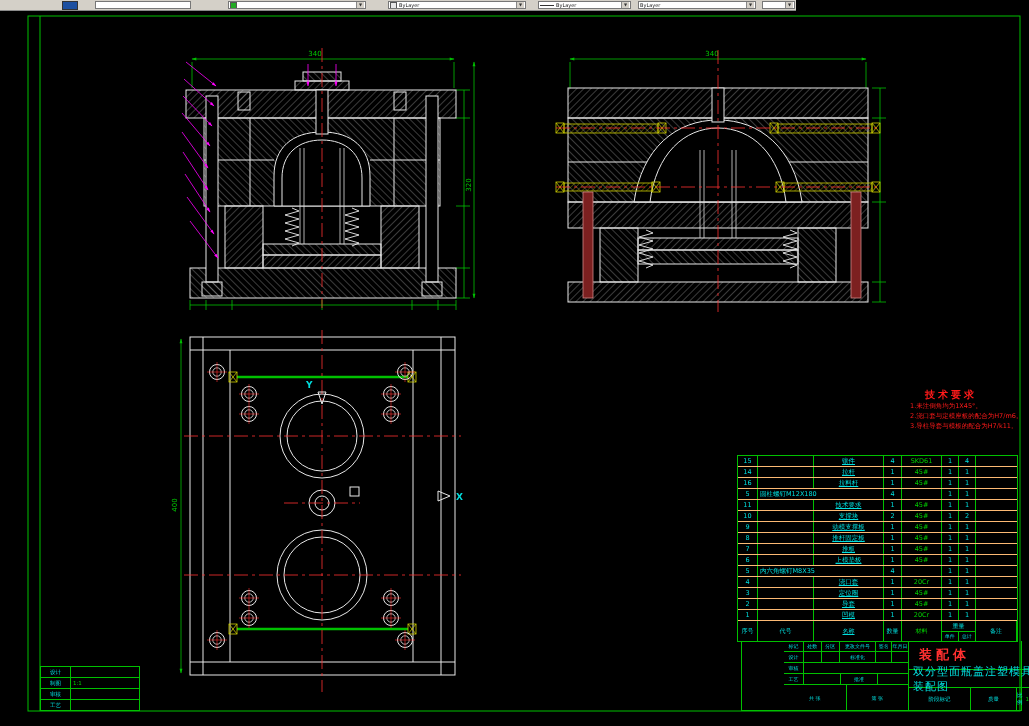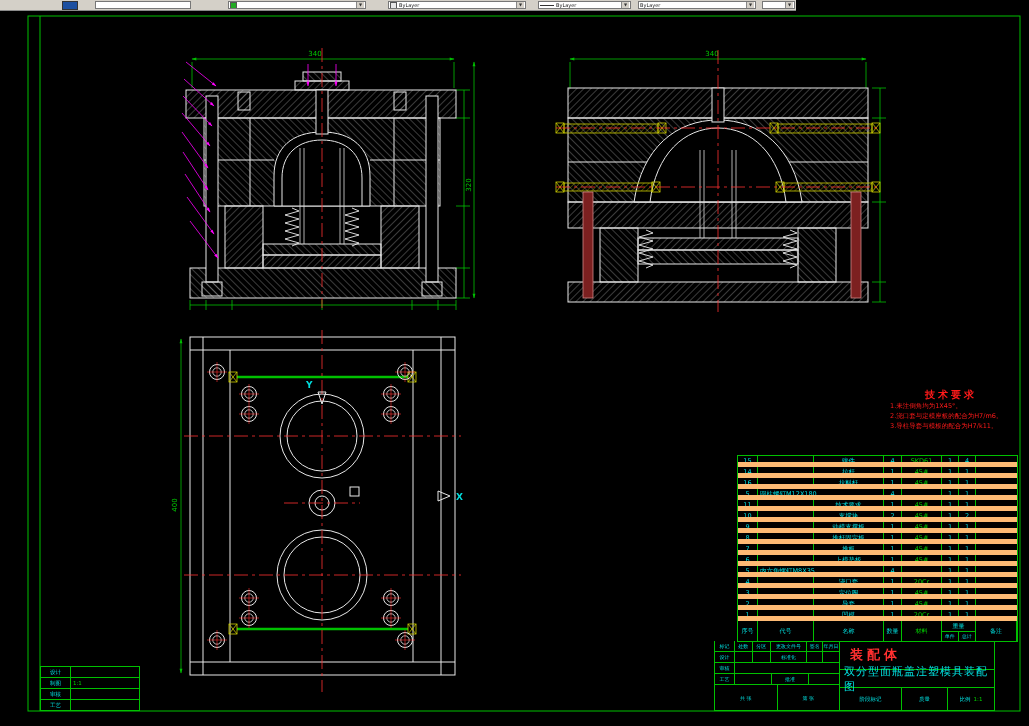--- a/index.html
+++ b/index.html
@@ -34,45 +34,45 @@
   .dimt{fill:#00cc00;font-size:7px;}
   .cl{stroke:#ff3030;stroke-width:0.8;stroke-dasharray:14 4 3 4;fill:none;}
   .mg{stroke:#ff00ff;stroke-width:0.8;fill:none;}
   .pin{stroke:#dcdcdc;stroke-width:0.8;}
   .spr{stroke:#eeeeee;stroke-width:0.9;fill:none;}
   .axt{fill:#00dddd;font-size:9px;font-weight:bold;}
 
   
   .tech{position:absolute;left:890px;top:388px;width:122px;color:#ff1a1a;z-index:3;}
   .tech-title{font-size:10px;font-weight:bold;text-align:center;letter-spacing:3px;}
-  .tr-item{font-size:6.5px;line-height:1.5;white-space:nowrap;}
+  .tr-item{font-size:6.5px;line-height:1.5;white-space:nowrap;margin-left:20px;}
 
   
   .parts{position:absolute;left:737px;top:455px;width:281px;box-sizing:border-box;
          border:1px solid #00c000;z-index:3;color:#00e0e0;}
-  .pl-row{display:flex;height:11px;border-bottom:5px solid #fdba74;box-sizing:border-box;justify-content:space-between;}
+  .pl-row{display:flex;height:11px;border-bottom:1px solid #fdba74;box-sizing:border-box;justify-content:space-between;}
   .pl-cell{border-right:1px solid #00c000;box-sizing:border-box;font-size:6.5px;
            line-height:10px;overflow:hidden;white-space:nowrap;text-align:center;}
-  .c-seq{width:20px;} .c-code{width:56px;} .c-name{width:70px;}
+  .c-seq{width:20px;} .c-code{width:56px;} .c-name{width:70px;text-decoration:underline;}
   .c-qty{width:18px;} .c-mat{width:40px;color:#00d000;}
   .c-unit{width:17px;} .c-total{width:17px;} .c-rem{flex:1;border-right:none;}
   .span2{width:126px;text-align:left;padding-left:2px;}
   .pl-header{display:flex;height:20px;box-sizing:border-box;}
   .pl-h{border-right:1px solid #00c000;box-sizing:border-box;font-size:6px;
         display:flex;align-items:center;justify-content:center;}
   .pl-wcol{width:34px;display:flex;flex-direction:column;border-right:1px solid #00c000;box-sizing:border-box;}
   .pl-wtop{height:10px;border-bottom:1px solid #00c000;text-align:center;font-size:6px;line-height:9px;}
   .pl-wsub{display:flex;flex:1;}
   .pl-wsub div{width:17px;font-size:5px;text-align:center;line-height:9px;box-sizing:border-box;}
   .pl-wsub div:first-child{border-right:1px solid #00c000;}
 
   
-  .tblock{position:absolute;left:714px;top:641px;width:281px;height:70px;
+  .tblock{position:absolute;left:741px;top:641px;width:281px;height:70px;
           border:1px solid #00c000;border-top:none;display:flex;box-sizing:border-box;
-          z-index:3;color:#00e0e0;}
+          z-index:3;color:#00e0e0;padding-left:42px;}
   .tbl-left{width:125px;border-right:1px solid #00c000;display:flex;flex-direction:column;box-sizing:border-box;}
   .tb-row{display:flex;height:11px;border-bottom:1px solid #00c000;box-sizing:border-box;}
   .tb-row.grow{flex:1;border-bottom:none;}
   .tb-cell{border-right:1px solid #00c000;box-sizing:border-box;font-size:5px;
            display:flex;align-items:center;justify-content:center;overflow:hidden;white-space:nowrap;}
   .tb-cell.last{border-right:none;}
   .w20{width:20px;} .w18{width:18px;} .w37{width:37px;} .w16{width:16px;} .wfill{flex:1;}
   .tbl-right{flex:1;display:flex;flex-direction:column;box-sizing:border-box;}
   .tb-name{height:29px;border-bottom:1px solid #00c000;color:#ff3030;font-size:13px;
            font-weight:bold;display:flex;align-items:center;padding-left:10px;

